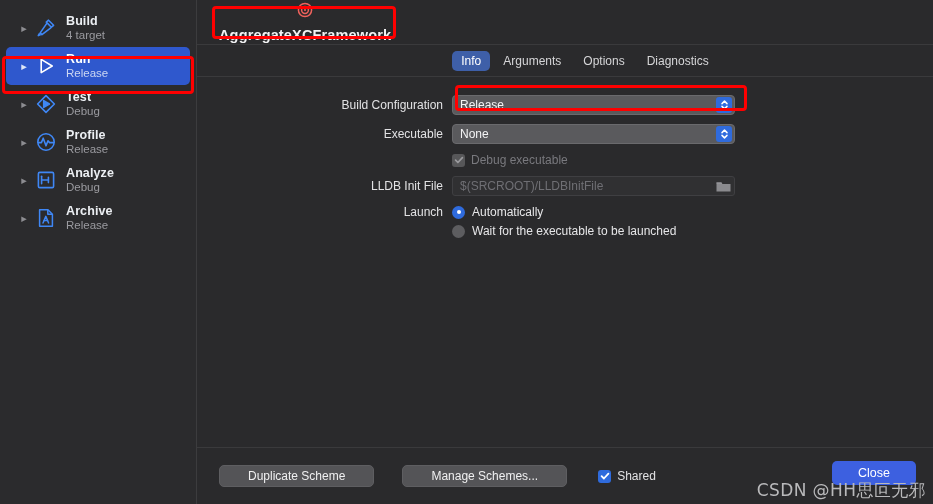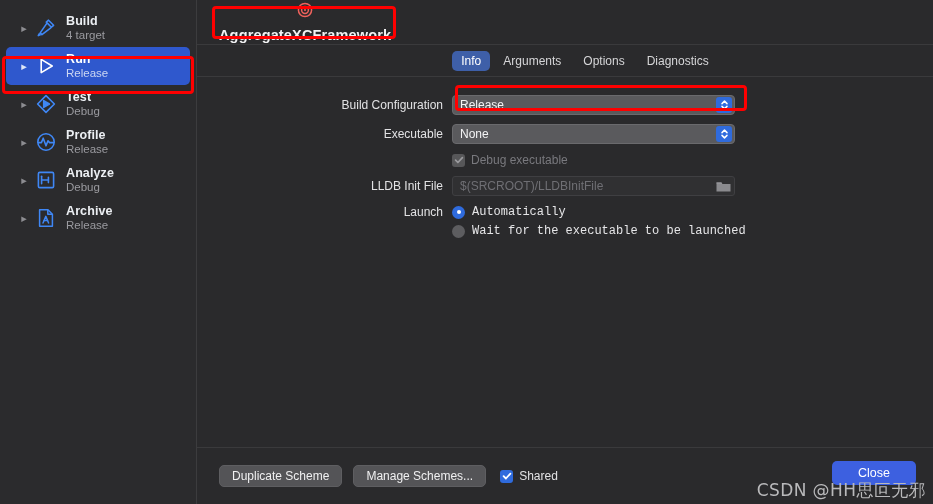--- a/index.html
+++ b/index.html
@@ -154,41 +154,41 @@
 
   .radiorow { display: flex; align-items: center; gap: 7px; margin-bottom: 5px; }
   .radio {
     width: 13px; height: 13px; border-radius: 50%;
     display: flex; align-items: center; justify-content: center;
     flex: 0 0 13px;
   }
   .radio.on  { background: #2f6bdd; }
   .radio.off { background: #5d5d60; }
   .radio .dot { width: 4px; height: 4px; border-radius: 50%; background: #fff; }
-  .radio-label { font-size: 12px; color: #e6e6e8; font-family: Liberation Mono, monospace; }
+  .radio-label { font-size: 12px; color: #e6e6e8; }
 
   
   .footer {
     height: 57px;
     border-top: 1px solid #3a3a3c;
     display: flex; align-items: center;
     padding: 0 17px 0 22px;
     position: relative;
   }
   .btn {
     background: #545457;
     border: 1px solid #5e5e61;
     border-radius: 5px;
     color: #f0f0f1;
     font-size: 12px;
-    padding: 4px 12px;
+    padding: 4px 28px;
     height: 22px;
     display: flex; align-items: center;
     white-space: nowrap;
-    margin-right: 11px;
+    margin-right: 28px;
   }
   .shared-wrap { display: flex; align-items: center; gap: 6px; margin-left: 3px; }
   .close-btn {
     position: absolute; right: 17px; top: 13px;
     background: #3d60e0;
     border-radius: 5px;
     width: 84px; height: 24px;
     display: flex; align-items: center; justify-content: center;
     color: #ffffff; font-size: 12.5px;
   }

